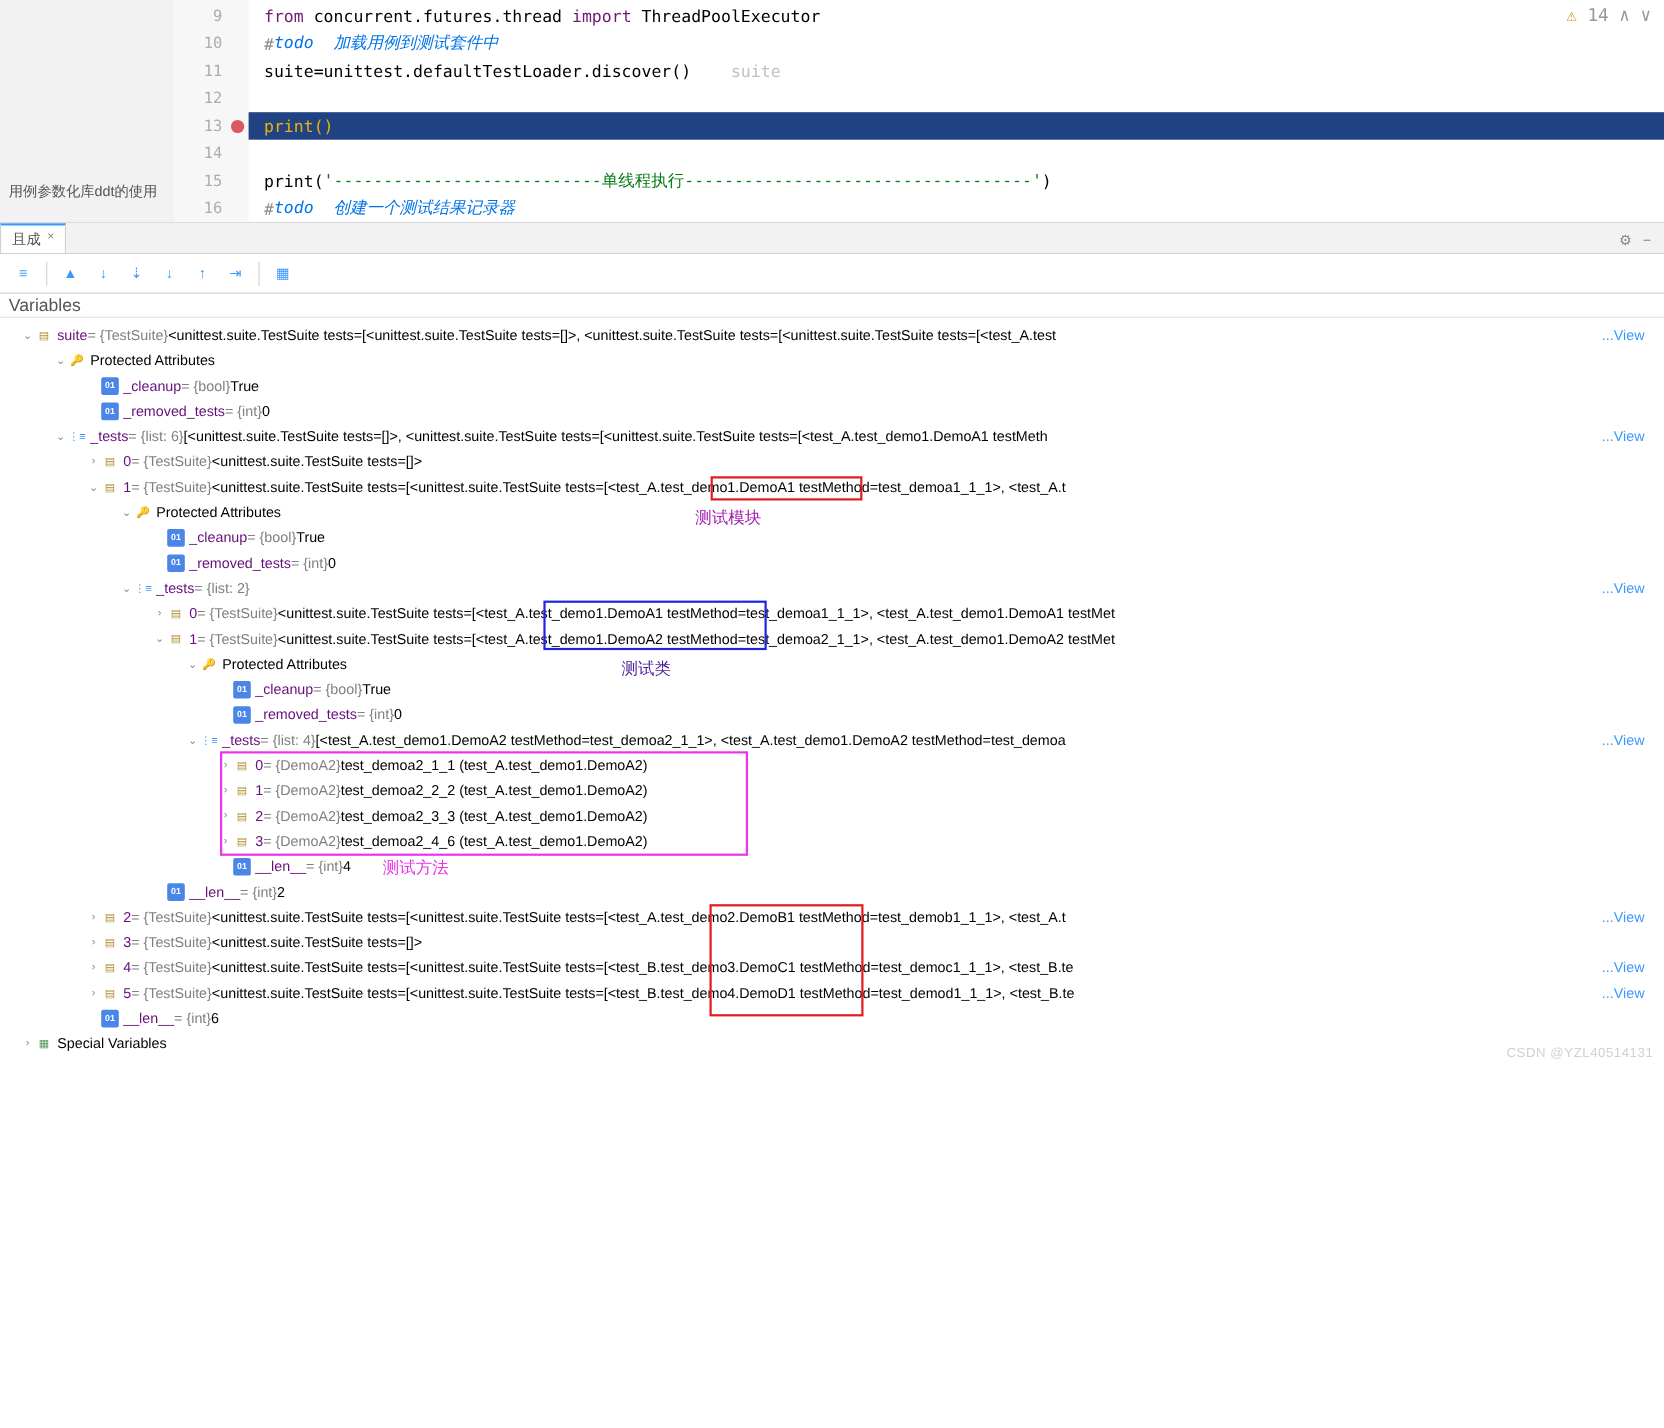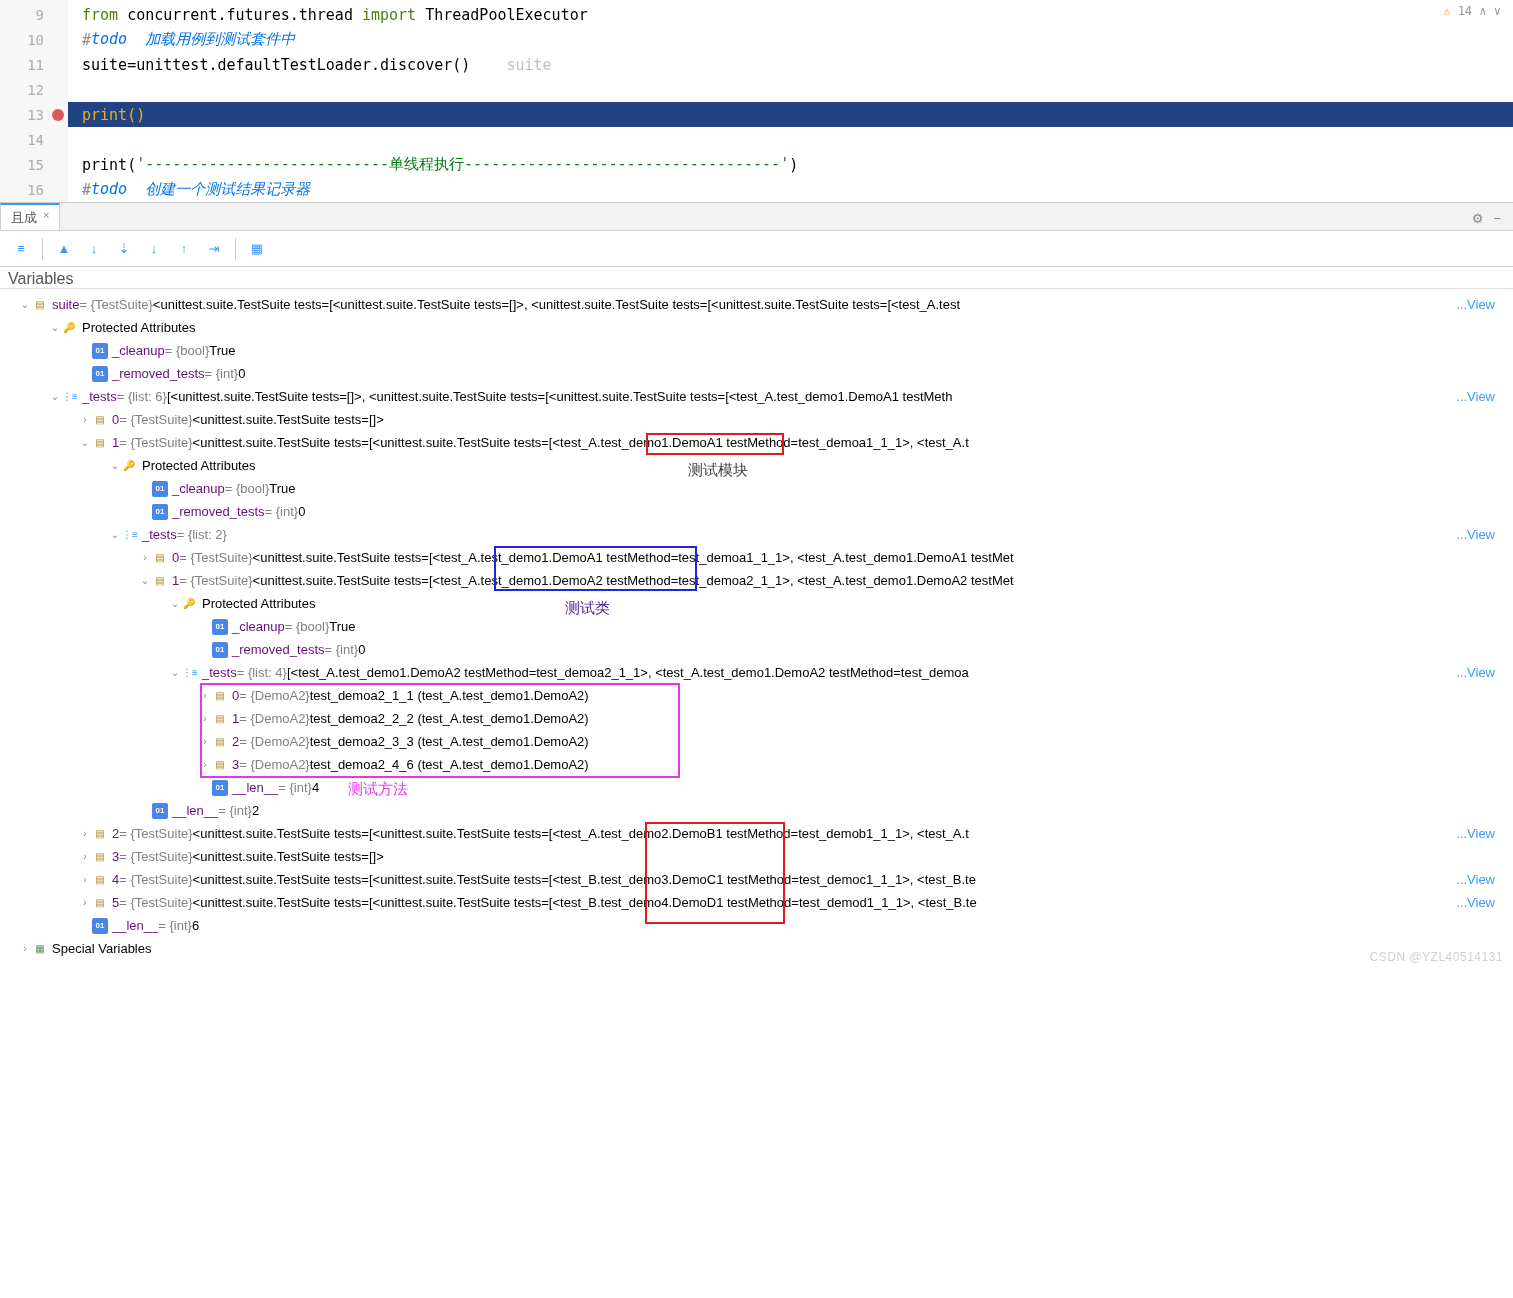--- a/index.html
+++ b/index.html
@@ -6,25 +6,25 @@
 body { font-family:"Segoe UI",Arial,sans-serif; font-size:13px; color:#000; background:#fff; width:1513px; overflow:hidden; }
 .editor { display:flex; border-bottom:1px solid #ccc; }
 .side-strip { width:158px; background:#f2f2f2; color:#555; padding:5px 8px; font-size:13px; }
 .side-label { margin-top:160px; }
 .gutter { width:68px; background:#f7f7f7; padding-top:2px; }
 .gline { height:25px; display:flex; align-items:center; justify-content:flex-end; padding-right:24px; color:#adadad; font-family:Consolas,monospace; font-size:14px; position:relative; }
 .bp::after { content:""; position:absolute; right:4px; top:7px; width:12px; height:12px; border-radius:50%; background:#db5860; }
 .code { flex:1; padding-top:2px; font-family:Consolas,monospace; font-size:15px; position:relative; }
 .cline { height:25px; display:flex; align-items:center; padding-left:14px; white-space:pre; }
 .hl { background:#214283; color:#eab308; }
-.kw { color:#4d7c0f; }
+.kw { color:#701a75; }
 .cm { color:#8c8c8c; font-style:italic; }
 .cm2 { color:#0073e6; font-style:italic; }
 .str { color:#067D17; }
-.top-right { position:absolute; right:12px; top:4px; font-size:12px; color:#999; }
+.top-right { position:absolute; right:12px; top:4px; font-size:16px; color:#999; }
 .warn { color:#c9a227; }
 .faded { color:#c0c0c0; }
 .tabbar { height:28px; background:#f2f2f2; display:flex; align-items:flex-end; border-bottom:1px solid #d0d0d0; }
 .tab { height:27px; padding:4px 10px; background:#fff; border:1px solid #d0d0d0; border-bottom:none; color:#555; font-size:13px; display:flex; align-items:flex-start; gap:6px; border-top:2px solid #3b99fc; }
 .tabx { color:#888; font-size:11px; }
 .tab-tools { margin-left:auto; display:flex; gap:10px; padding:0 12px 4px 0; color:#888; }
 .toolbar { height:36px; display:flex; align-items:center; padding:0 8px; gap:4px; border-bottom:1px solid #d0d0d0; background:#fff; }
 .tool { width:26px; height:26px; display:flex; align-items:center; justify-content:center; color:#3b99fc; border-radius:3px; }
 .sep { width:1px; height:22px; background:#d0d0d0; margin:0 4px; }
 .varhead { height:22px; padding:3px 8px; font-size:16px; color:#555; border-bottom:1px solid #e0e0e0; }
@@ -45,20 +45,23 @@
 .box-blue { border:2px solid #1f24e3; position:absolute; pointer-events:none; }
 .box-pink { border:2px solid #e934e9; position:absolute; pointer-events:none; }
 .ann { position:absolute; font-size:15px; font-family:"Microsoft YaHei",sans-serif; pointer-events:none; }
 .vars-wrap { position:relative; }
 .watermark { position:absolute; right:10px; bottom:6px; color:#d0d0d0; font-size:12px; letter-spacing:.5px; }
 </style>
 </head>
 <body>
 
 <div class="editor">
+  <div class="side-strip">
+    <div class="side-label">用例参数化库ddt的使用</div>
+  </div>
   <div class="gutter" id="gutter">
       <div class="gline">9</div>
       <div class="gline">10</div>
       <div class="gline">11</div>
       <div class="gline">12</div>
       <div class="gline bp">13</div>
       <div class="gline">14</div>
       <div class="gline">15</div>
       <div class="gline">16</div>
     </div>
@@ -305,21 +308,21 @@
         <span class="vv">6</span>
       </div>
       <div class="row" style="padding-left: 18px;">
         <span class="caret">›</span>
         <span class="ico i-sp">▦</span>
         <span>Special Variables</span>
       </div>
     </div>
 
   <div class="box-red" style="left:646px; top:144px; width:138px; height:22px;"></div>
-  <div class="ann" style="left:688px; top:172px; color:#404040;">测试模块</div>
+  <div class="ann" style="left:632px; top:172px; color:#a21caf;">测试模块</div>
 
   <div class="box-blue" style="left:494px; top:257px; width:203px; height:45px;"></div>
   <div class="ann" style="left:565px; top:310px; color:#4c1d95;">测试类</div>
 
   <div class="box-pink" style="left:200px; top:394px; width:480px; height:95px;"></div>
   <div class="ann" style="left:348px; top:491px; color:#e934e9;">测试方法</div>
 
   <div class="box-red" style="left:645px; top:533px; width:140px; height:102px;"></div>
 
   <div class="watermark">CSDN @YZL40514131</div>

